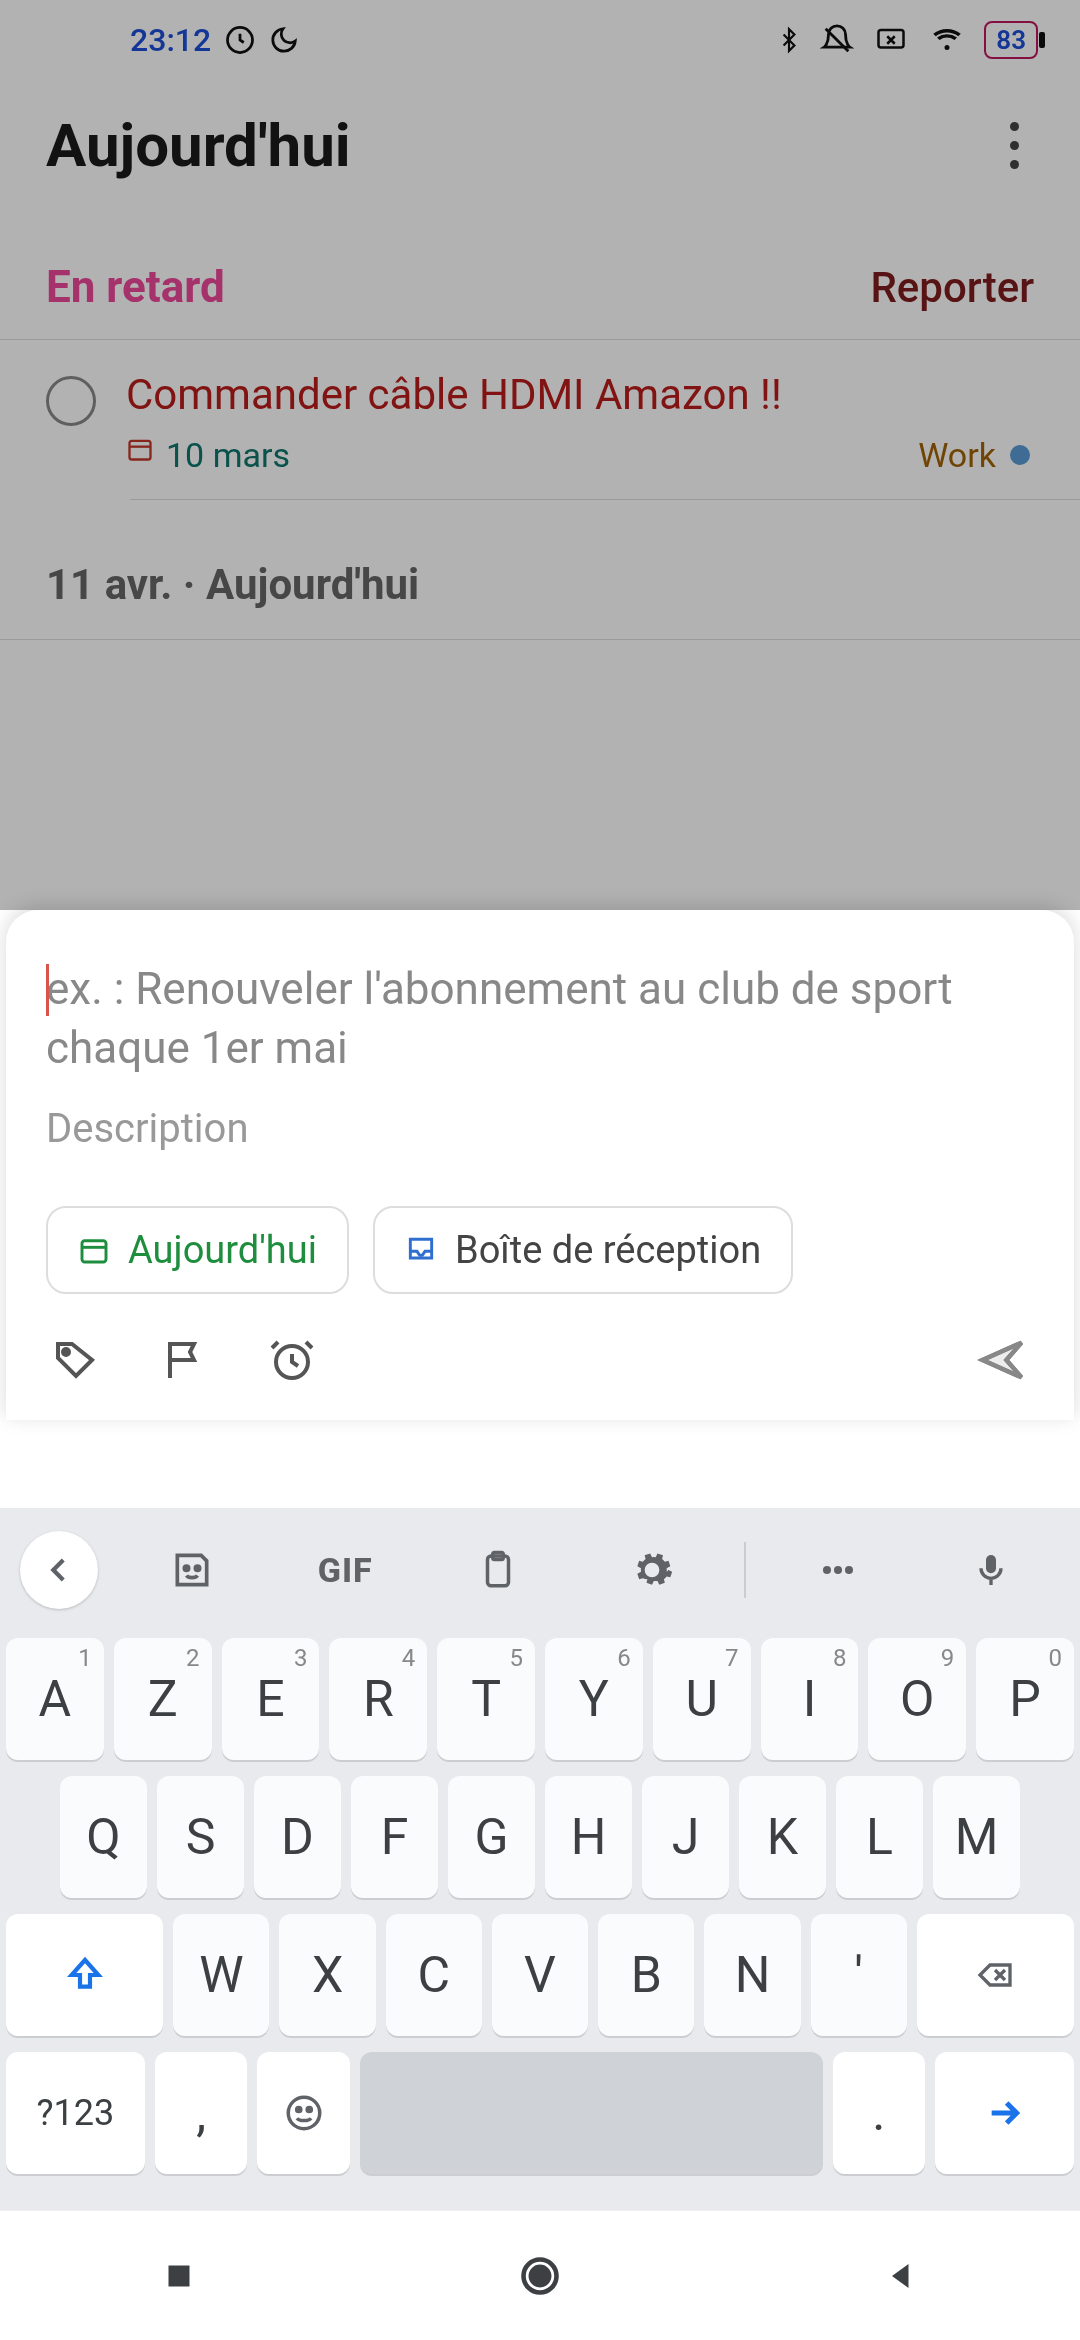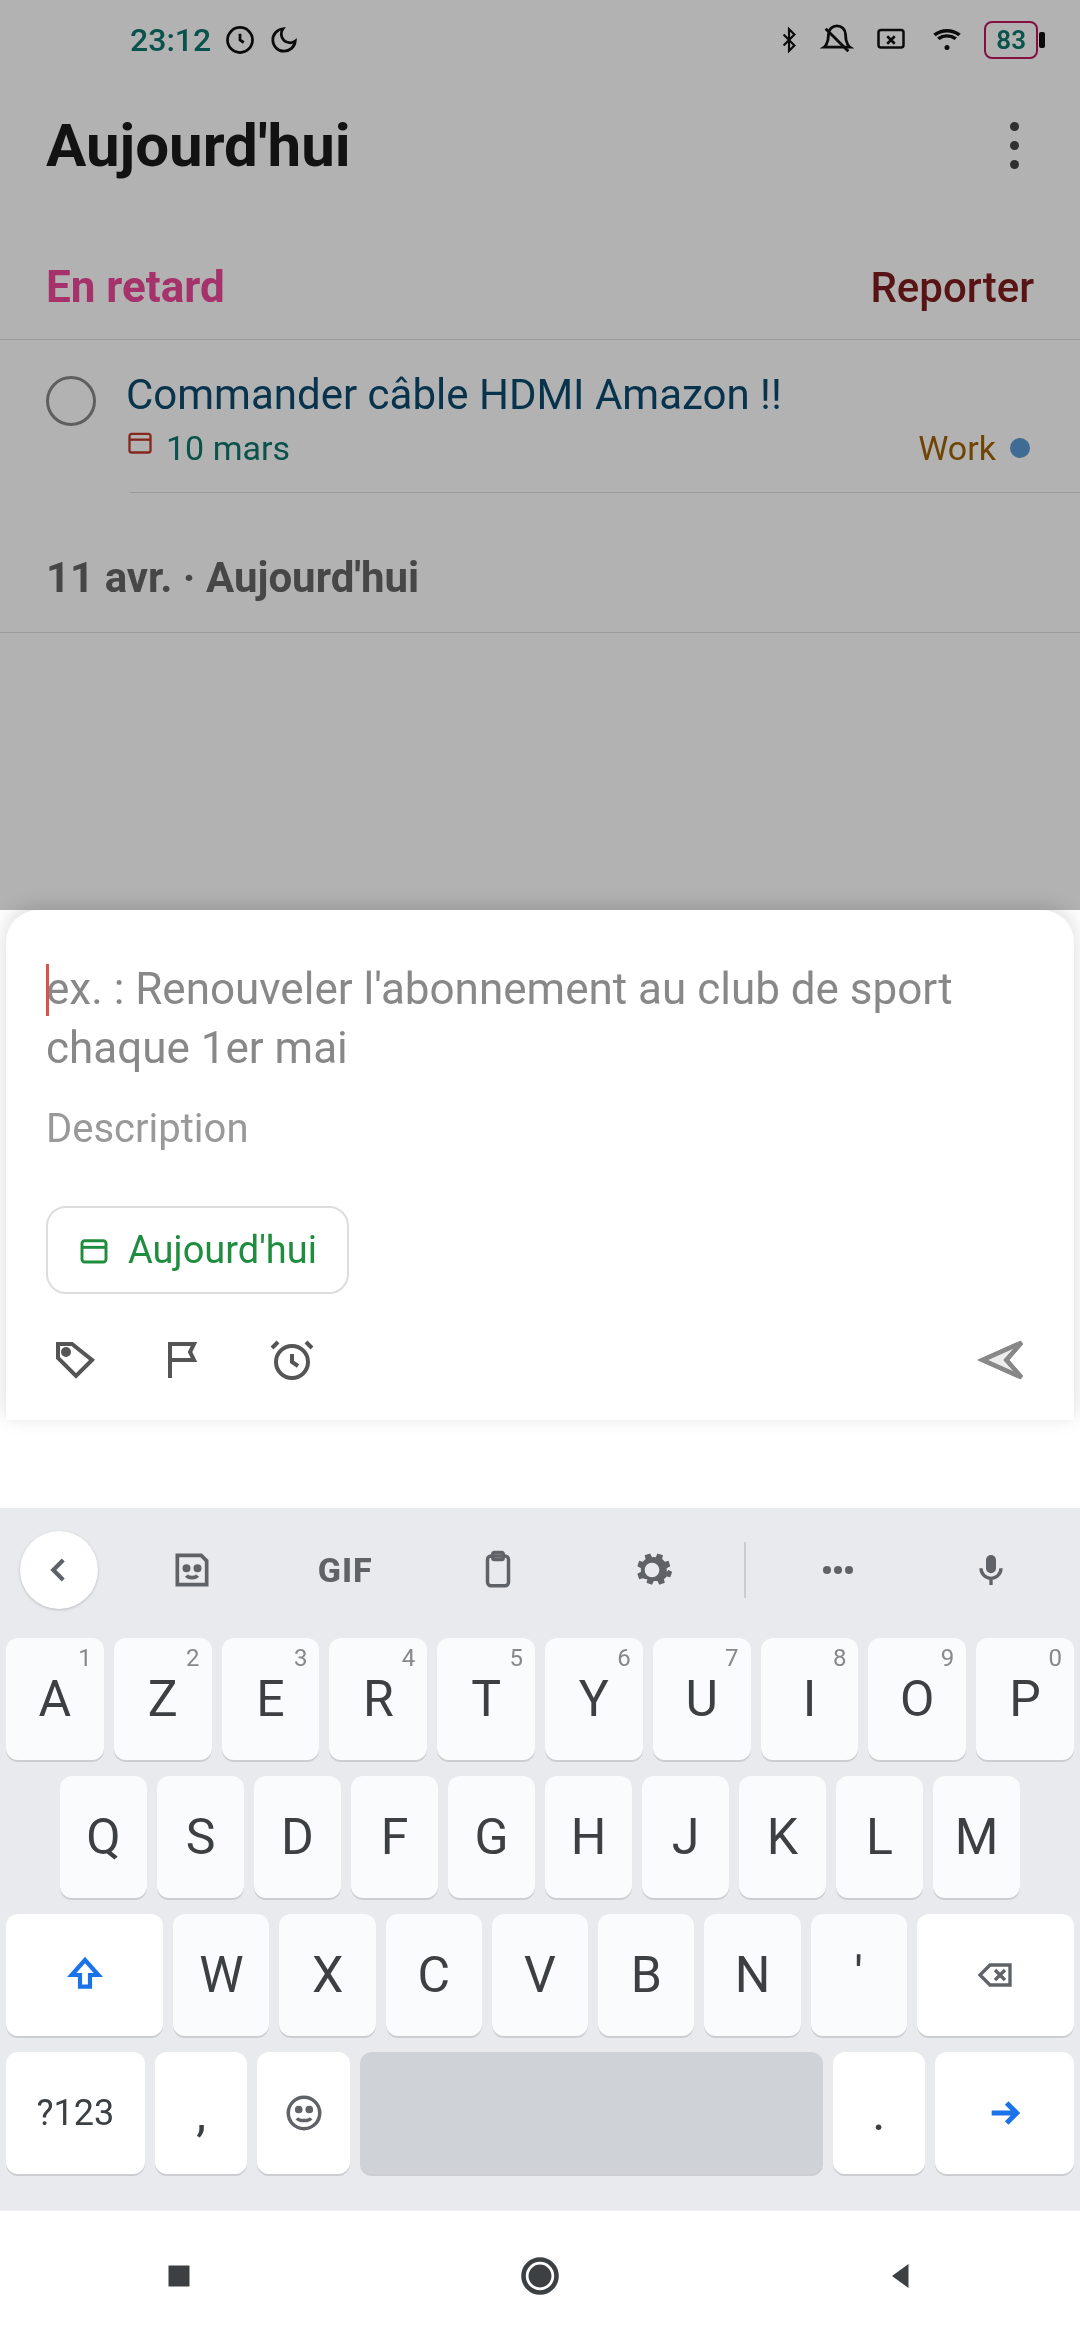--- a/index.html
+++ b/index.html
@@ -4,21 +4,21 @@
 <style>
   * { box-sizing: border-box; margin: 0; padding: 0; font-family: -apple-system, BlinkMacSystemFont, "Segoe UI", Roboto, Helvetica, Arial, sans-serif; }
   html, body { width: 1080px; height: 2340px; background: #fff; overflow: hidden; }
   .screen { position: relative; width: 1080px; height: 2340px; background: #fff; }
 
   
   .dim-layer { position:absolute; inset:0; background:#fff; filter:none; }
   .dim-overlay { position:absolute; inset:0; background:rgba(0,0,0,0.30); pointer-events:none; }
 
   
-  .status-bar { height:80px; display:flex; align-items:center; justify-content:space-between; padding:0 42px 0 130px; font-size:32px; color:#0f766e; }
+  .status-bar { height:80px; display:flex; align-items:center; justify-content:space-between; padding:0 42px 0 130px; font-size:32px; color:#1d4ed8; }
   .status-left { display:flex; align-items:center; gap:14px; font-weight:500; }
   .status-right { display:flex; align-items:center; gap:18px; }
   .status-right svg { display:block; }
   .batt { display:flex; align-items:center; gap:4px; border:2px solid #be185d; border-radius:8px; padding:2px 10px; font-size:26px; font-weight:600; position:relative; }
   .batt::after { content:""; position:absolute; right:-9px; top:50%; transform:translateY(-50%); width:6px; height:16px; background:#111; border-radius:2px; }
 
   
   .app-header { display:flex; align-items:center; justify-content:space-between; padding:30px 46px 20px 46px; }
   .app-title { font-size:60px; font-weight:700; color:#1a1a1a; }
   .more-dots { width:40px; height:60px; display:flex; flex-direction:column; align-items:center; justify-content:center; gap:10px; }
@@ -26,21 +26,21 @@
 
   
   .section-head { display:flex; justify-content:space-between; align-items:center; padding:60px 46px 26px 46px; }
   .section-title { font-size:44px; font-weight:700; color:#ec4899; }
   .section-action { font-size:42px; font-weight:500; color:#7f1d1d; }
   .divider { height:1px; background:#ddd; width:100%; }
 
   .task-row { display:flex; align-items:flex-start; gap:30px; padding:30px 46px 24px 46px; }
   .checkbox { width:50px; height:50px; border:3px solid #888; border-radius:50%; flex-shrink:0; margin-top:6px; }
   .task-body { flex:1; }
-  .task-title { font-size:42px; color:#0c4a6e; margin-bottom:9px; }
+  .task-title { font-size:42px; color:#b91c1c; margin-bottom:16px; }
   .task-meta { display:flex; align-items:center; justify-content:space-between; }
   .task-date { display:flex; align-items:flex-start; gap:12px; color:#0f766e; font-size:34px; }
   .task-project { display:flex; align-items:center; gap:14px; color:#a16207; font-size:34px; padding-right:4px;}
   .proj-dot { width:20px; height:20px; border-radius:50%; background:#5a9bd5; }
   .indent-divider { margin-left:130px; height:1px; background:#ddd; }
 
   .today-head { padding:60px 46px 30px 46px; font-size:42px; font-weight:700; color:#666; }
 
   
   .sheet { position:absolute; left:6px; right:6px; top:910px; background:#fff; border-radius:32px 32px 0 0; padding:50px 40px 24px 40px; box-shadow:0 -4px 20px rgba(0,0,0,0.15); }
@@ -165,20 +165,27 @@
       <textarea class="task-input" rows="2" placeholder="ex. : Renouveler l'abonnement au club de sport chaque 1er mai" style=""></textarea>
     </div>
     <input class="desc-input" placeholder="Description" style="">
     <div class="chips">
       <div class="chip chip-today">
         <svg width="32" height="32" viewBox="0 0 24 24" fill="none" stroke="#1e8e3e" stroke-width="2.2">
             <rect x="3" y="5" width="18" height="16" rx="2"></rect>
             <path d="M3 10h18"></path>
           </svg>
         <span>Aujourd'hui</span>
+      </div>
+      <div class="chip chip-inbox">
+        <svg width="32" height="32" viewBox="0 0 24 24" fill="none" stroke="#2f6fd0" stroke-width="2.2">
+            <path d="M4 4h16v14H4z"></path>
+            <path d="M4 13h5l2 3h2l2-3h5"></path>
+          </svg>
+        <span>Boîte de réception</span>
       </div>
     </div>
     <div class="sheet-actions">
       <span class="icon-btn">
         <svg width="48" height="48" viewBox="0 0 24 24" fill="none" stroke="#555" stroke-width="2">
             <path d="M20 12l-8 8-9-9V4h7l10 8z"></path>
             <circle cx="7" cy="8" r="1.5" fill="#555"></circle>
           </svg>
       </span>
       <span class="icon-btn">

